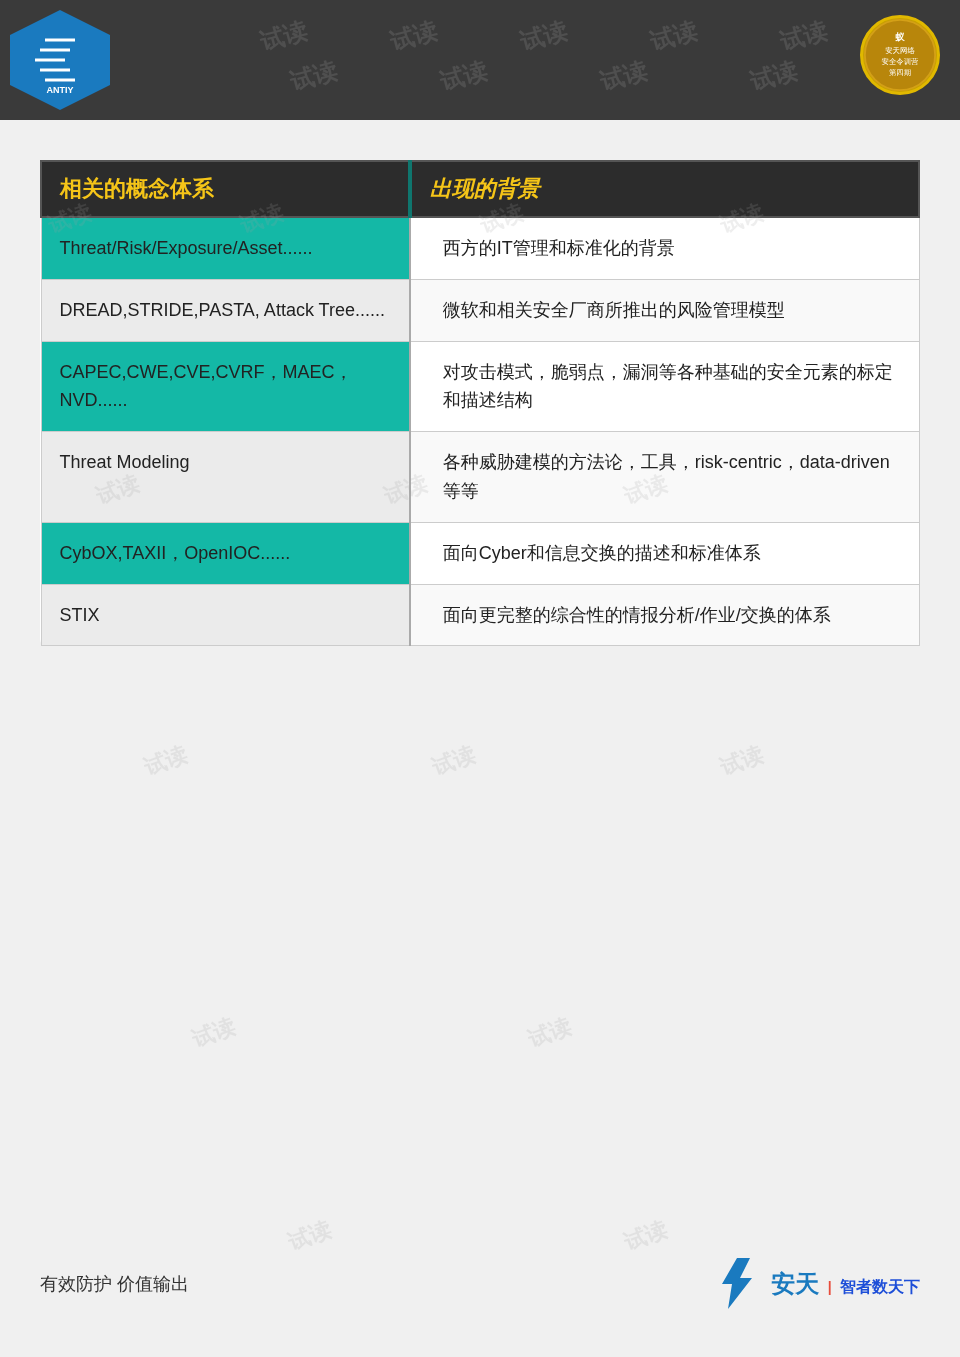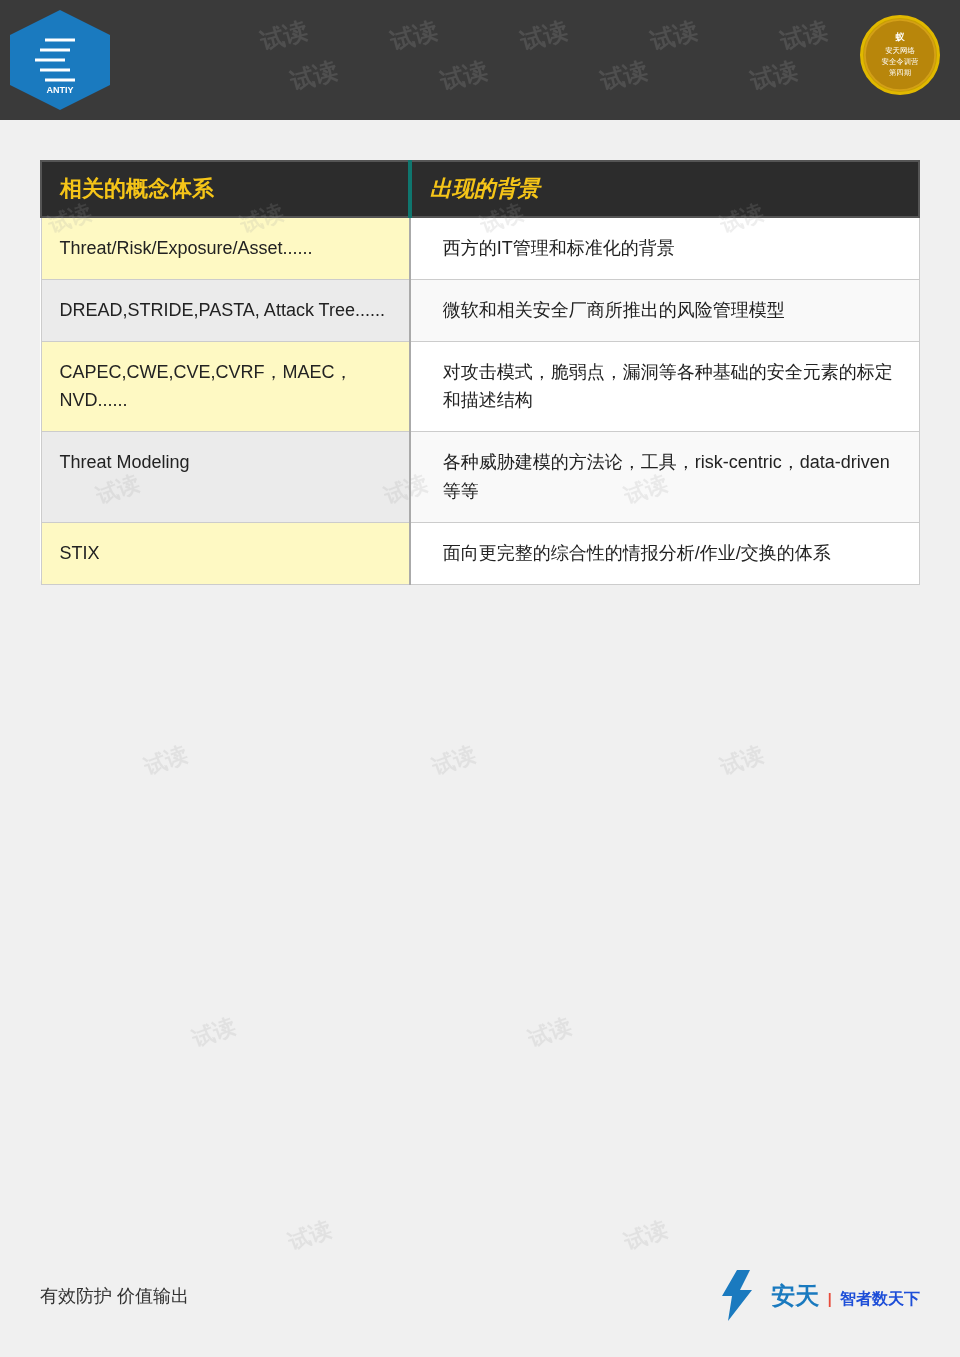--- a/index.html
+++ b/index.html
@@ -111,41 +111,41 @@
     }
     .concept-table td {
       padding: 16px 18px;
       font-size: 18px;
       color: #222;
       border: 1.5px solid #ccc;
       vertical-align: top;
       line-height: 1.6;
     }
     .concept-table td.left-cell {
-      background: #fef9c3;
+      background: #14b8a6;
       font-weight: 500;
       width: 42%;
       border-right: 2px solid #aaa;
     }
     .concept-table td.right-cell {
       background: white;
       width: 58%;
       padding-left: 32px;
     }
     .concept-table tr:nth-child(even) td.left-cell {
       background: #ebebeb;
     }
     .concept-table tr:nth-child(even) td.right-cell {
       background: #f9f9f9;
     }
 
     
     .footer {
       position: absolute;
-      bottom: 34px;
+      bottom: 46px;
       left: 0;
       right: 0;
       display: flex;
       align-items: center;
       justify-content: space-between;
       padding: 0 40px;
     }
     .footer-slogan {
       font-size: 18px;
       color: #333;
@@ -229,20 +229,24 @@
           <td class="left-cell">DREAD,STRIDE,PASTA, Attack Tree......</td>
           <td class="right-cell">微软和相关安全厂商所推出的风险管理模型</td>
         </tr>
         <tr>
           <td class="left-cell">CAPEC,CWE,CVE,CVRF，MAEC，NVD......</td>
           <td class="right-cell">对攻击模式，脆弱点，漏洞等各种基础的安全元素的标定和描述结构</td>
         </tr>
         <tr>
           <td class="left-cell">Threat Modeling</td>
           <td class="right-cell">各种威胁建模的方法论，工具，risk-centric，data-driven等等</td>
+        </tr>
+        <tr>
+          <td class="left-cell">CybOX,TAXII，OpenIOC......</td>
+          <td class="right-cell">面向Cyber和信息交换的描述和标准体系</td>
         </tr>
         <tr>
           <td class="left-cell">STIX</td>
           <td class="right-cell">面向更完整的综合性的情报分析/作业/交换的体系</td>
         </tr>
       </tbody>
   </table>
 </div>
 
 <div class="page-watermarks" id="watermarks-container">

